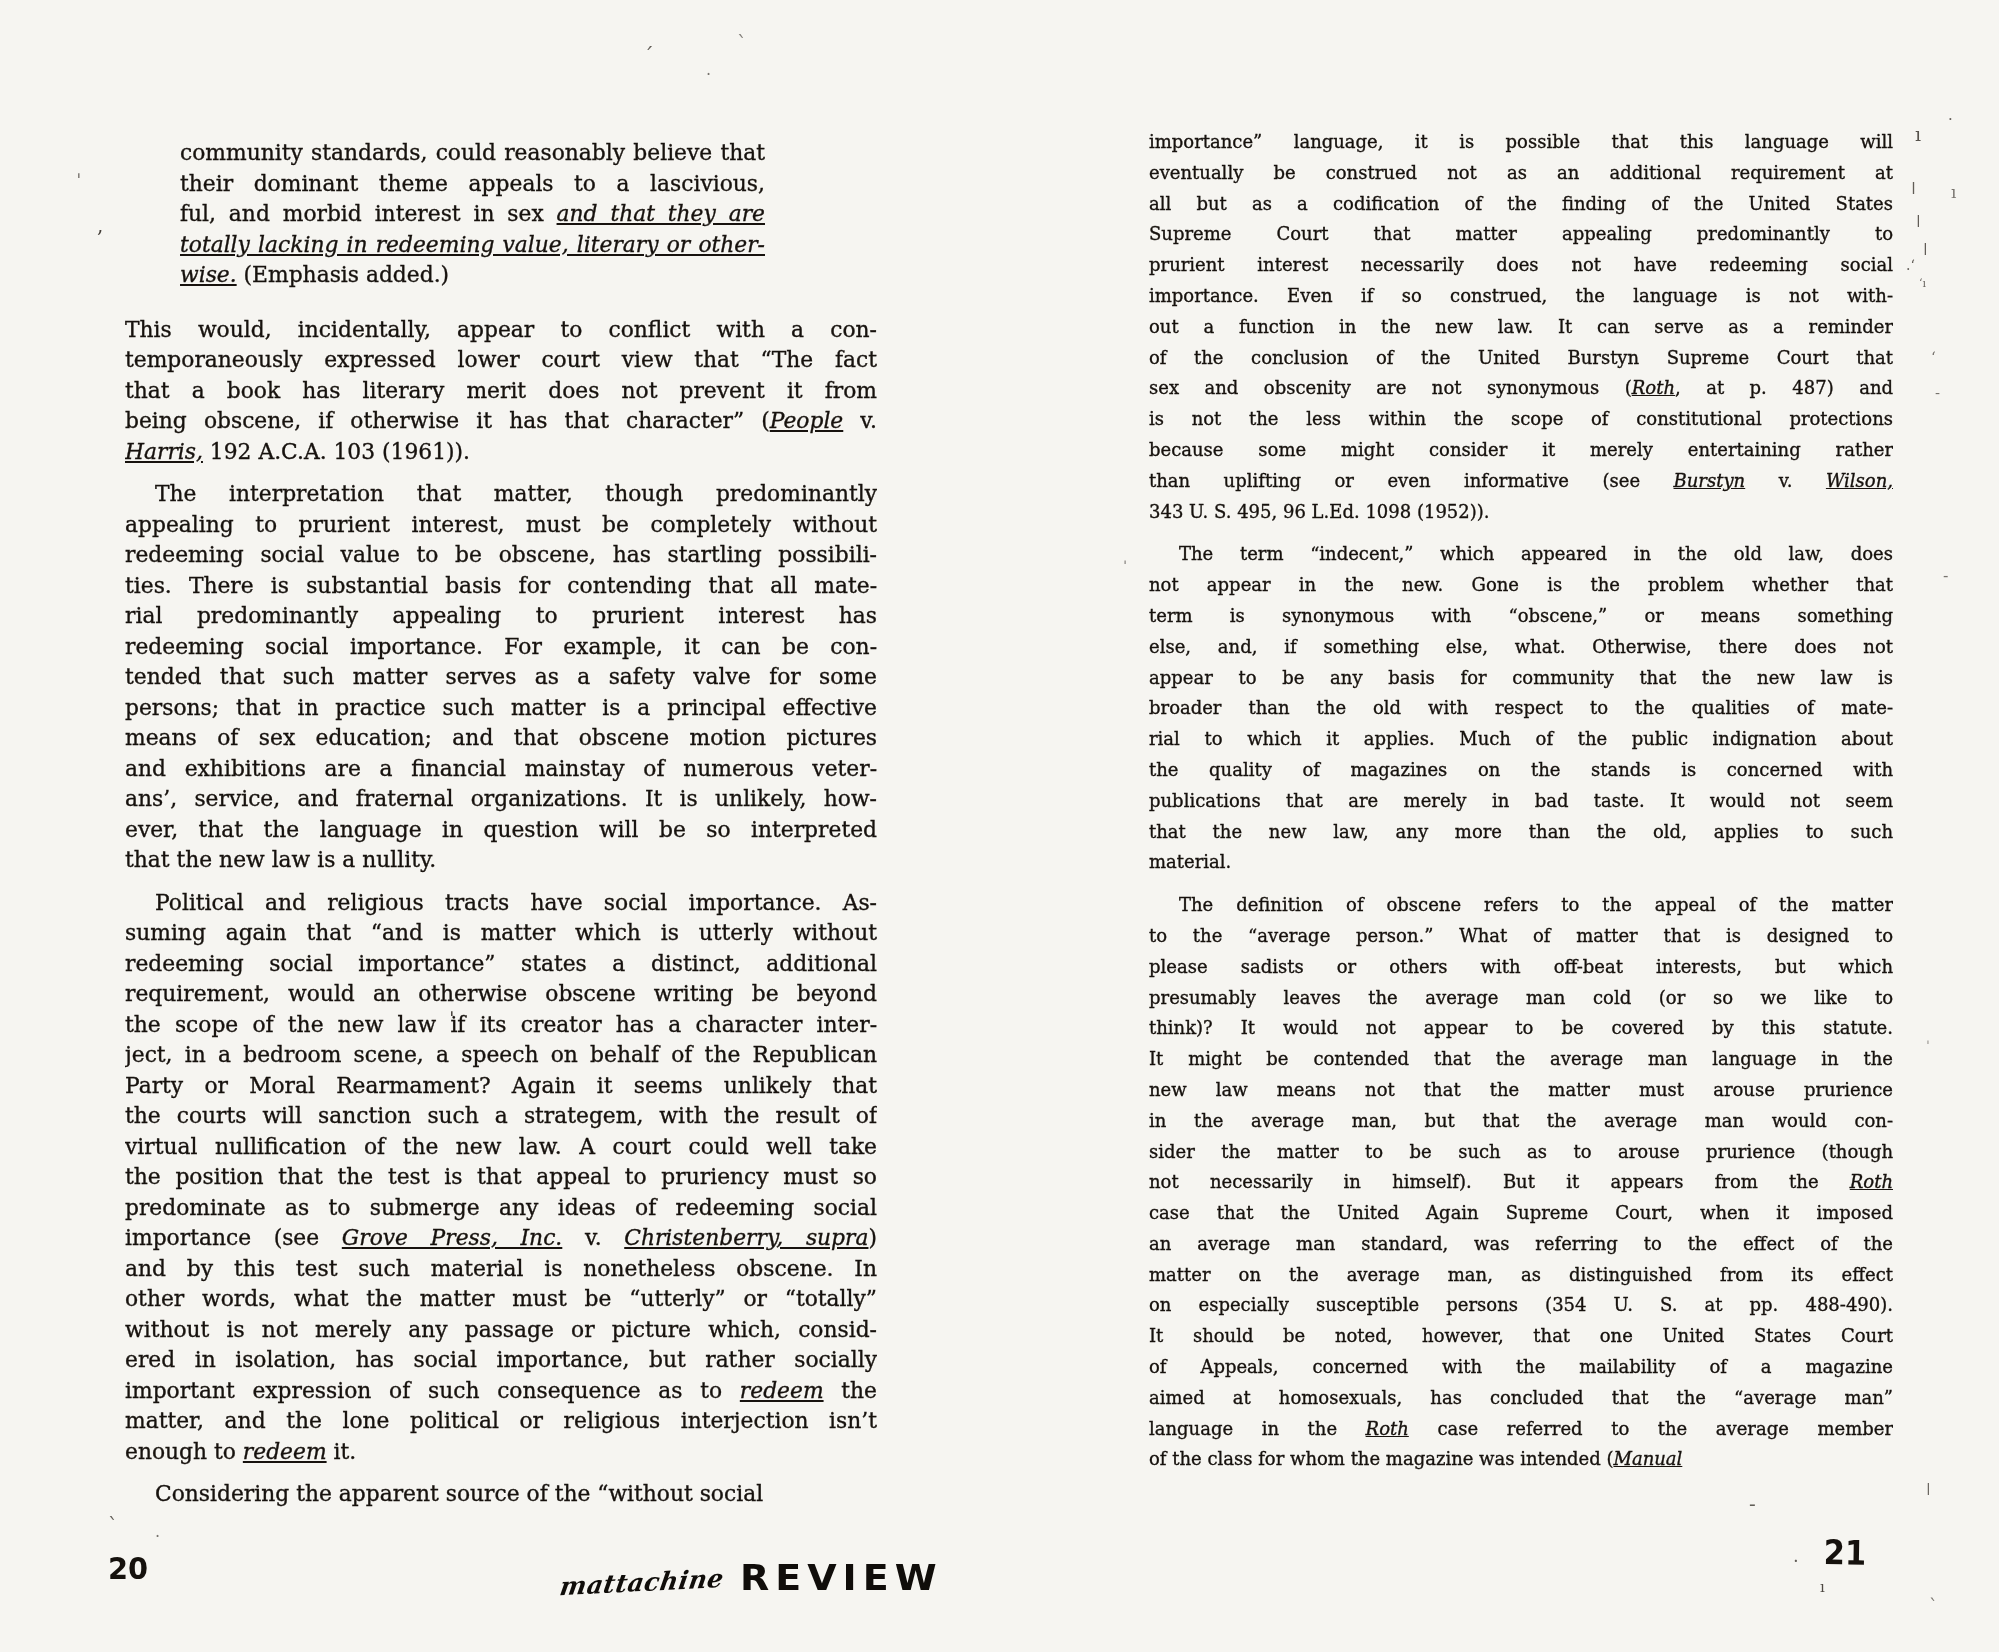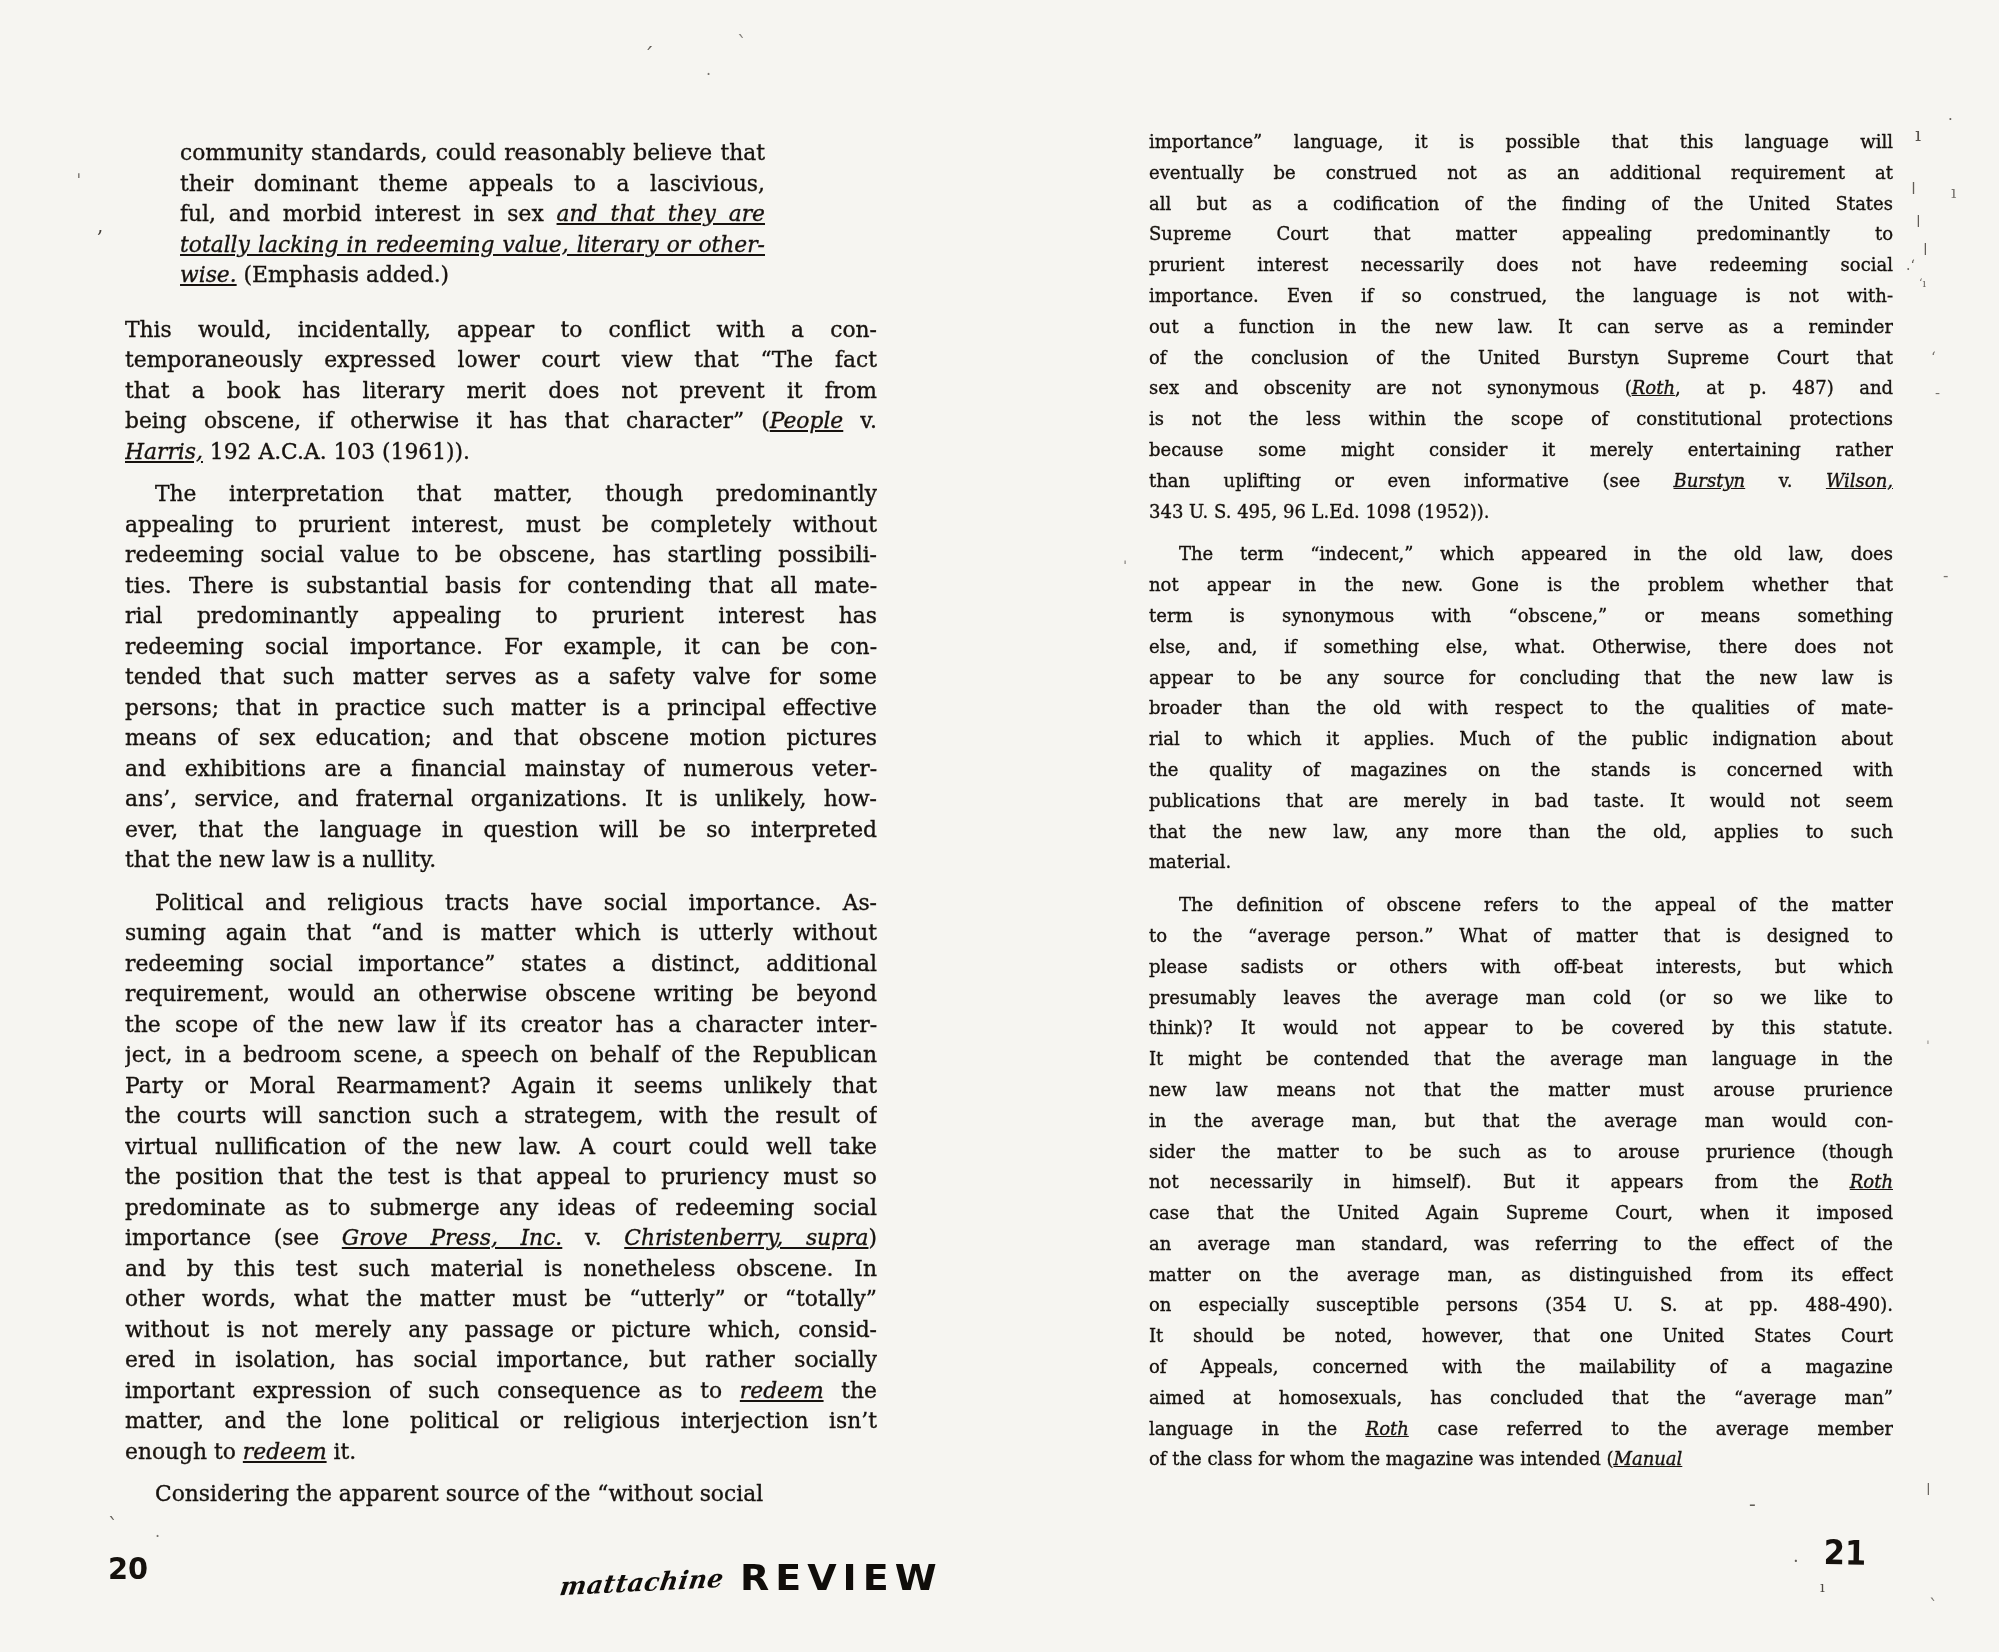--- a/index.html
+++ b/index.html
@@ -157,21 +157,21 @@
           <div class="line">is not the less within the scope of constitutional protections</div>
           <div class="line">because some might consider it merely entertaining rather</div>
           <div class="line">than uplifting or even informative (see <em>Burstyn</em> v. <em>Wilson,</em></div>
           <div class="line last">343 U. S. 495, 96 L.Ed. 1098 (1952)).</div>
         </div>
         <div class="block para">
           <div class="line fi">The term “indecent,” which appeared in the old law, does</div>
           <div class="line">not appear in the new. Gone is the problem whether that</div>
           <div class="line">term is synonymous with “obscene,” or means something</div>
           <div class="line">else, and, if something else, what. Otherwise, there does not</div>
-          <div class="line">appear to be any source for concluding that the new law is</div>
+          <div class="line">appear to be any basis for community that the new law is</div>
           <div class="line">broader than the old with respect to the qualities of mate-</div>
           <div class="line">rial to which it applies. Much of the public indignation about</div>
           <div class="line">the quality of magazines on the stands is concerned with</div>
           <div class="line">publications that are merely in bad taste. It would not seem</div>
           <div class="line">that the new law, any more than the old, applies to such</div>
           <div class="line last">material.</div>
         </div>
         <div class="block para">
           <div class="line fi">The definition of obscene refers to the appeal of the matter</div>
           <div class="line">to the “average person.” What of matter that is designed to</div>

